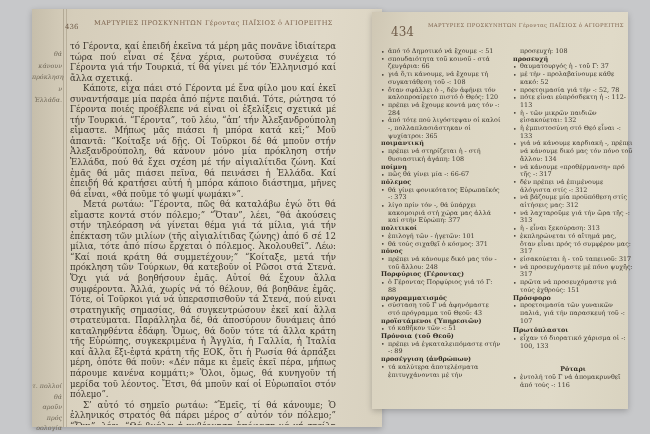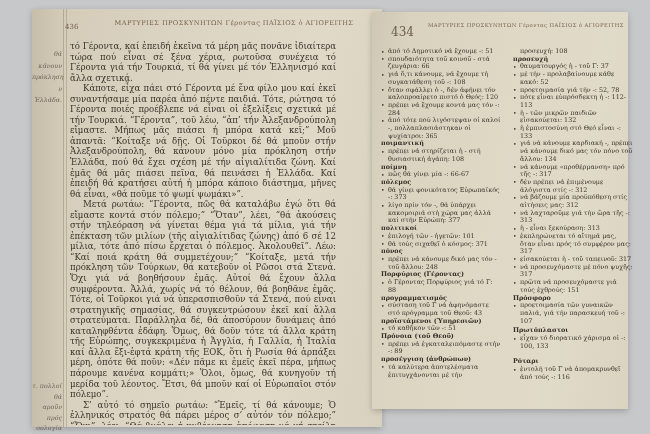--- a/index.html
+++ b/index.html
@@ -20,21 +20,21 @@
     border-right:1px solid #b3aa96;
   }
   .sliver-line{position:absolute;left:34px;top:0;bottom:0;width:1px;background:rgba(150,140,118,.45);}
   .margin-note{
     position:absolute;left:0;width:30px;text-align:right;
     font-style:italic;font-size:6.3px;line-height:11.5px;color:#6e6656;
   }
   .margin-note.top{top:39px;}
   .margin-note.bottom{top:372px;line-height:10.5px;}
   .pageno-left{position:absolute;left:33px;top:14px;font-size:7px;color:#6f5c49;}
-  .runhead{position:absolute;text-align:center;color:#7c624c;letter-spacing:.4px;white-space:nowrap;}
+  .runhead{position:absolute;text-align:left;color:#7c624c;letter-spacing:.4px;white-space:nowrap;}
   .runhead-left{left:62px;right:8px;top:10px;font-size:6.6px;}
   .body-left{
     position:absolute;left:38px;top:32px;width:266px;max-height:384px;overflow:hidden;
     font-size:8.6px;line-height:10.55px;color:#3a342b;text-align:justify;
   }
   .body-left p{margin:0;text-indent:13px;}
   .body-left p.noindent{text-indent:0;}
   
   .photo-right{
     left:372px;top:12px;width:256px;height:397px;
@@ -130,18 +130,18 @@
         <div class="idx-entry"><span class="bullet">•</span><span>νά λαχταροῦμε γιά τήν ὥρα τῆς -: 313</span></div>
         <div class="idx-entry"><span class="bullet">•</span><span>ἡ - εἶναι ξεκούραση: 313</span></div>
         <div class="idx-entry"><span class="bullet">•</span><span>ἐκπληρώνεται τό αἴτημά μας, ὅταν εἶναι πρός τό συμφέρον μας: 317</span></div>
         <div class="idx-entry"><span class="bullet">•</span><span>εἰσακούεται ἡ - τοῦ ταπεινοῦ: 317</span></div>
         <div class="idx-entry"><span class="bullet">•</span><span>νά προσευχόμαστε μέ πόνο ψυχῆς: 317</span></div>
         <div class="idx-entry"><span class="bullet">•</span><span>πρῶτα νά προσευχόμαστε γιά τούς ἐχθρούς: 151</span></div>
         <div class="idx-heading">Πρόσφορο</div>
         <div class="idx-entry"><span class="bullet">•</span><span>προετοιμασία τῶν γυναικῶν παλιά, γιά τήν παρασκευή τοῦ -: 107</span></div>
         <div class="idx-heading" style="margin-top: 2px;">Πρωτόπλαστοι</div>
         <div class="idx-entry"><span class="bullet">•</span><span>εἶχαν τό διορατικό χάρισμα οἱ -: 100, 133</span></div>
-        <div class="idx-heading" style="margin-top: 8px;">Ρόταρι</div>
+        <div class="idx-heading" style="margin-top: 16px; text-align: center;">Ρόταρι</div>
         <div class="idx-entry"><span class="bullet">•</span><span>ἐντολή τοῦ Γ νά ἀπομακρυνθεῖ ἀπό τούς -: 116</span></div>
       </div>
   </div>
 
 </div>
 
 </body></html>

